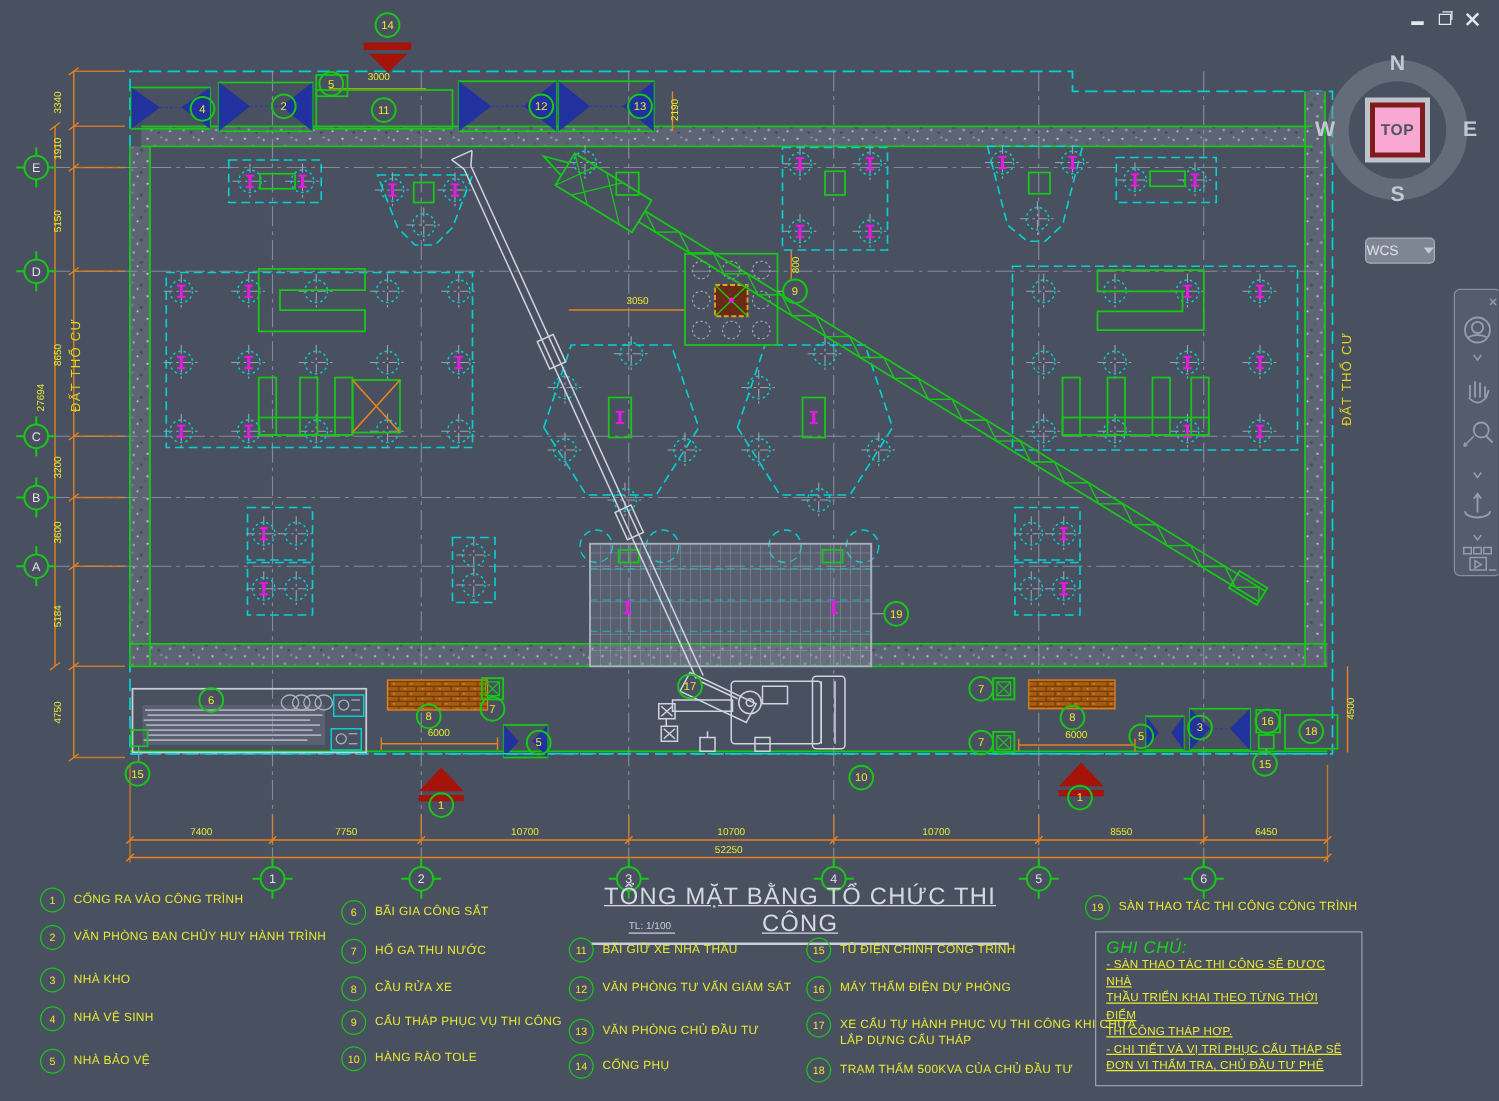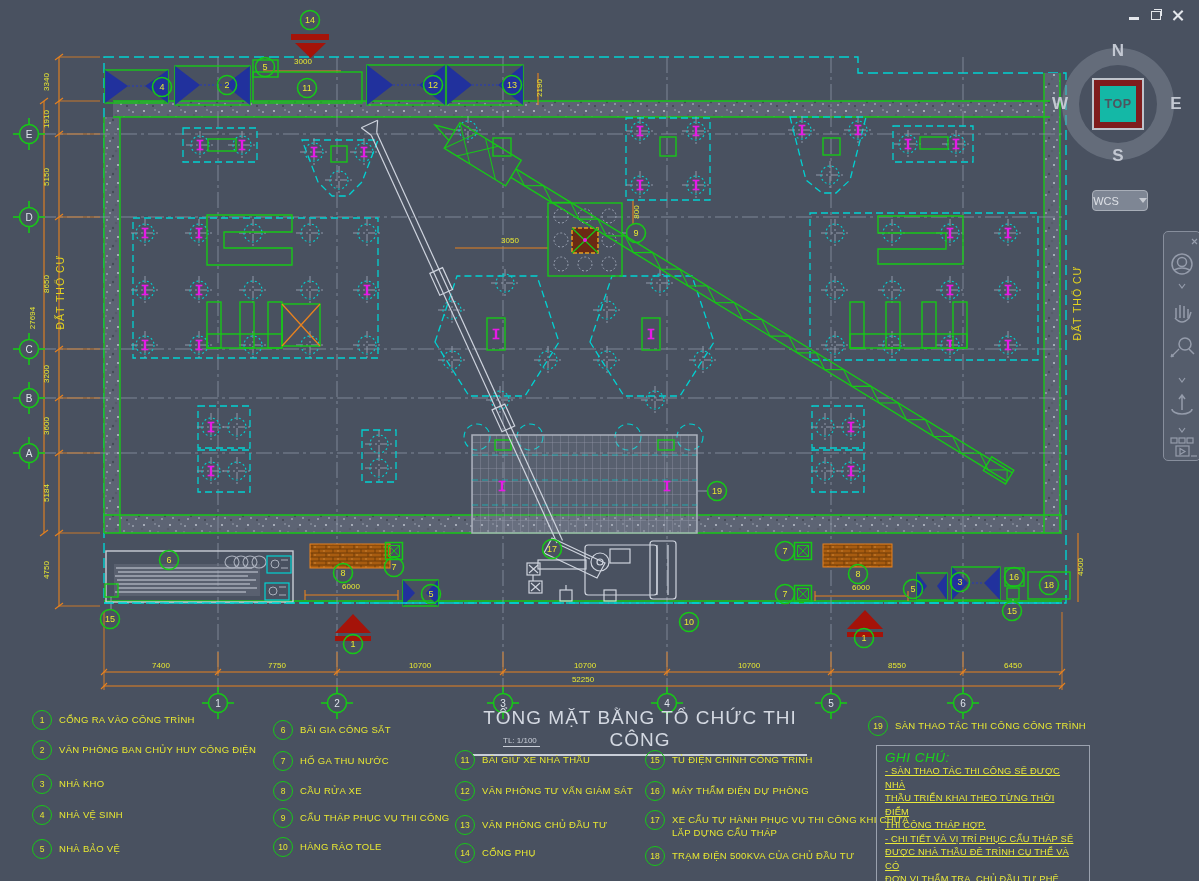--- a/index.html
+++ b/index.html
@@ -22,21 +22,21 @@
   .bubt{fill:#e8e832;font-size:9px;text-anchor:middle;}
   .gbubt{fill:#dde2ea;font-size:10px;text-anchor:middle;}
   .lead{stroke:#9aa2b2;stroke-width:.9;}
 
   
   .legend-item{position:absolute;display:flex;gap:7px;align-items:flex-start;}
   .lbubble{flex:0 0 auto;width:18px;height:18px;border:1.5px solid #17c817;border-radius:50%;
            color:#e8e832;font-size:8.5px;line-height:18px;text-align:center;}
   .ltxt{color:#e8e832;font-size:9.5px;letter-spacing:.3px;padding-top:4px;max-width:238px;line-height:12.5px;}
   #dtitle{position:absolute;left:473px;top:707px;width:334px;text-align:center;color:#d4d9e2;
-          font-size:19px;letter-spacing:1px;border-bottom:2px solid #c9ced8;padding-bottom:3px;}
+          font-size:19px;letter-spacing:1px;border-bottom:2px solid #c9ced8;padding-bottom:3px;text-decoration:underline;}
   #dscale{position:absolute;left:492px;top:736px;color:#c9ced8;font-size:8px;border-bottom:1px solid #c9ced8;padding:0 3px 1px 0;margin-left:11px;}
   #notes{position:absolute;left:876px;top:745px;width:196px;border:1.2px solid #9aa1ae;padding:4px 8px 8px 8px;}
   #notes .ntitle{color:#1ad41a;font-size:13.5px;letter-spacing:.5px;font-style:italic;}
   #notes .nline{color:#e9e93a;font-size:9.3px;line-height:13.5px;letter-spacing:.2px;text-decoration:underline;}
 
   
   #winbtns{position:absolute;left:1128px;top:6px;width:68px;height:18px;display:flex;gap:10px;align-items:center;}
   .wbtn{width:12px;height:12px;position:relative;cursor:default;}
   .wb-min:after{content:"";position:absolute;left:1px;top:8px;width:10px;height:2.5px;background:#e4e7ec;}
   .wb-max:after{content:"";position:absolute;left:1px;top:2px;width:8px;height:7px;border:1.6px solid #e4e7ec;}
@@ -44,21 +44,21 @@
   .wb-close:before,.wb-close:after{content:"";position:absolute;left:5px;top:0;width:2.4px;height:13px;background:#e4e7ec;}
   .wb-close:before{transform:rotate(45deg);}
   .wb-close:after{transform:rotate(-45deg);}
 
   
   #vc-ring{position:absolute;left:1062px;top:48px;width:112px;height:112px;border-radius:50%;
            border:17px solid rgba(134,142,156,.45);box-sizing:border-box;}
   .vc-letter{position:absolute;color:#c3c8d2;font-size:17px;font-weight:bold;width:20px;text-align:center;}
   #vc-top{position:absolute;left:1092px;top:78px;width:52px;height:52px;background:#bfc3cb;
           display:flex;align-items:center;justify-content:center;}
-  #vc-top .inner{width:36px;height:36px;background:#14b8a6;border:6px solid #7f1d1d;
+  #vc-top .inner{width:36px;height:36px;background:#f9a8d4;border:4px solid #7f1d1d;
           display:flex;align-items:center;justify-content:center;color:#4e545e;font-weight:bold;font-size:12.5px;letter-spacing:.5px;}
   #wcs{position:absolute;left:1092px;top:190px;width:54px;height:19px;background:#7e8694;border:1px solid #a8aeb8;
        border-radius:4px;color:#dde0e6;font-size:11px;display:flex;align-items:center;justify-content:center;gap:20px;}
   #wcs .tri{width:0;height:0;border-left:4px solid transparent;border-right:4px solid transparent;border-top:5px solid #c6cad2;}
 
   
   #navbar{position:absolute;left:1163px;top:231px;width:36px;height:228px;background:rgba(100,108,124,.45);
           border:1px solid #878e9c;border-radius:5px;}
 </style>
 </head>
@@ -850,21 +850,21 @@
 <div id="dtitle">TỔNG MẶT BẰNG TỔ CHỨC THI CÔNG</div>
 <div id="dscale">TL: 1/100</div>
 
 <div id="legend">
       <div class="legend-item" style="left: 32px; top: 710px;">
         <span class="lbubble">1</span>
         <span class="ltxt">CỔNG RA VÀO CÔNG TRÌNH</span>
       </div>
       <div class="legend-item" style="left: 32px; top: 740px;">
         <span class="lbubble">2</span>
-        <span class="ltxt">VĂN PHÒNG BAN CHỦY HUY CÔNG ĐIỆN</span>
+        <span class="ltxt">VĂN PHÒNG BAN CHỦY HUY HÀNH TRÌNH</span>
       </div>
       <div class="legend-item" style="left: 32px; top: 774px;">
         <span class="lbubble">3</span>
         <span class="ltxt">NHÀ KHO</span>
       </div>
       <div class="legend-item" style="left: 32px; top: 805px;">
         <span class="lbubble">4</span>
         <span class="ltxt">NHÀ VỆ SINH</span>
       </div>
       <div class="legend-item" style="left: 32px; top: 839px;">
@@ -914,33 +914,32 @@
       <div class="legend-item" style="left: 645px; top: 781px;">
         <span class="lbubble">16</span>
         <span class="ltxt">MÁY THẨM ĐIỆN DỰ PHÒNG</span>
       </div>
       <div class="legend-item" style="left: 645px; top: 810px;">
         <span class="lbubble">17</span>
         <span class="ltxt">XE CẨU TỰ HÀNH PHỤC VỤ THI CÔNG KHI CHƯA LẮP DỰNG CẨU THÁP</span>
       </div>
       <div class="legend-item" style="left: 645px; top: 846px;">
         <span class="lbubble">18</span>
-        <span class="ltxt">TRẠM ĐIỆN 500KVA CỦA CHỦ ĐẦU TƯ</span>
+        <span class="ltxt">TRẠM THẨM 500KVA CỦA CHỦ ĐẦU TƯ</span>
       </div>
       <div class="legend-item" style="left: 868px; top: 716px;">
         <span class="lbubble">19</span>
         <span class="ltxt">SÀN THAO TÁC THI CÔNG CÔNG TRÌNH</span>
       </div>
     </div>
 
 <div id="notes">
   <div class="ntitle">GHI CHÚ:</div>
   <div id="notelines">
         <div class="nline">- SÀN THAO TÁC THI CÔNG SẼ ĐƯỢC NHÀ</div>
         <div class="nline">THẦU TRIỂN KHAI THEO TỪNG THỜI ĐIỂM</div>
         <div class="nline">THI CÔNG THÁP HỢP.</div>
         <div class="nline">- CHI TIẾT VÀ VỊ TRÍ PHỤC CẨU THÁP SẼ</div>
-        <div class="nline">ĐƯỢC NHÀ THẦU ĐỆ TRÌNH CỤ THỂ VÀ CÓ</div>
         <div class="nline">ĐƠN VỊ THẨM TRA, CHỦ ĐẦU TƯ PHÊ</div>
       </div>
 </div>
 
 </div>
 
 </body></html>

